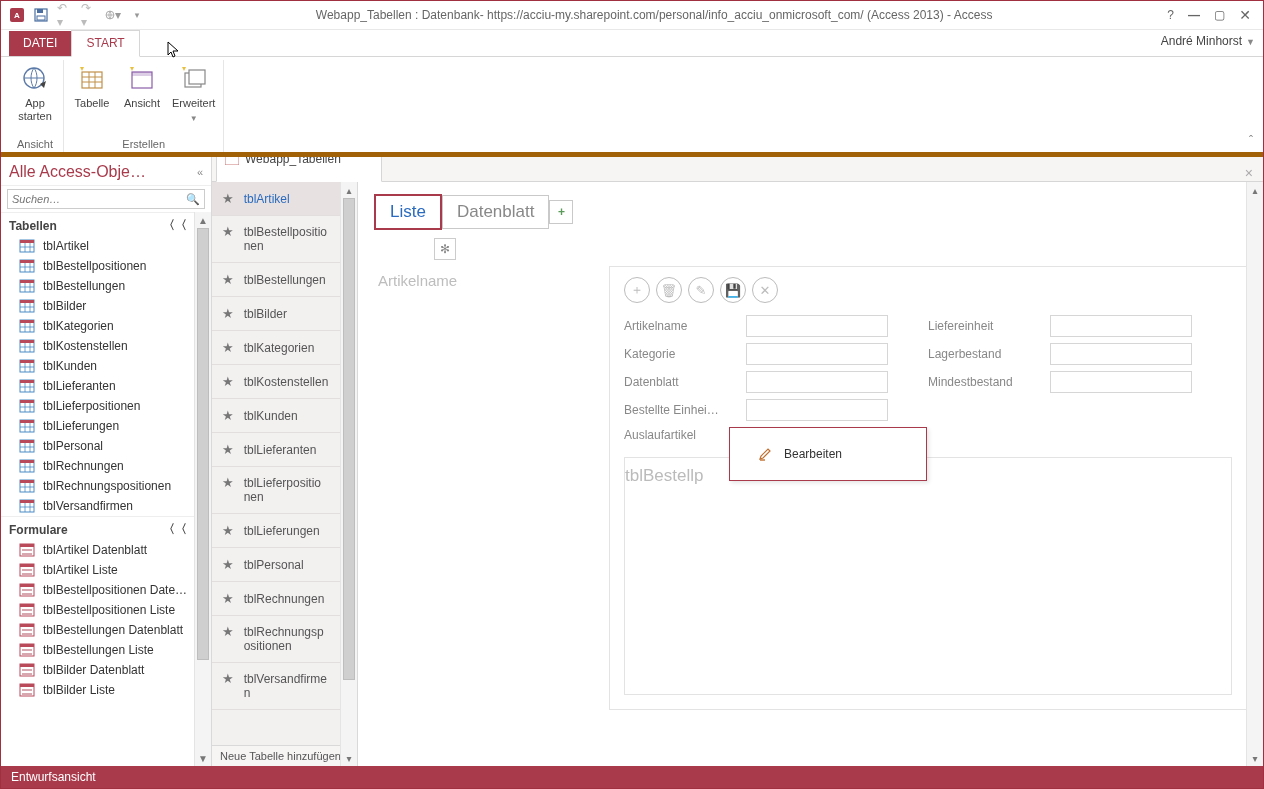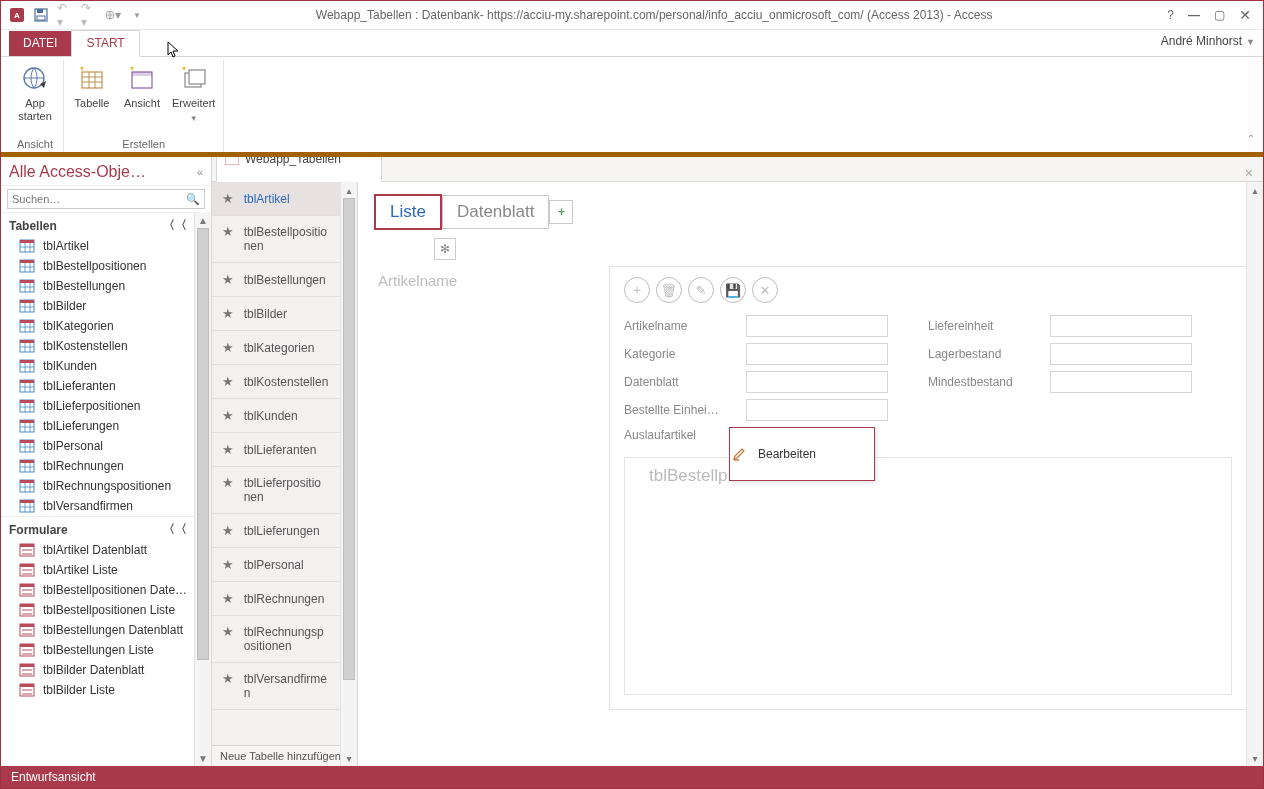--- a/index.html
+++ b/index.html
@@ -23,21 +23,21 @@
 .rgrp .lbl{font-size:11px;color:#666;padding:2px 0}
 .rbtn{display:flex;flex-direction:column;align-items:center;justify-content:flex-start;padding:3px 4px 0;min-width:40px;text-align:center;font-size:11px;line-height:13px;color:#444}
 .rbtn .ic{width:32px;height:32px;display:flex;align-items:center;justify-content:center;margin-bottom:2px}
 .rbtn.highlight{background:#f6c9c9}
 .collapse-caret{position:absolute;right:10px;bottom:4px;color:#888;font-size:12px}
 .body{flex:1;display:flex;min-height:0}
 .navpane{width:210px;border-right:1px solid #d9d9d9;display:flex;flex-direction:column;background:#fff;position:relative}
 .nav-title{background:#fff;padding:6px 8px 4px;font-size:16px;color:#a93a4b;white-space:nowrap;overflow:hidden;border-bottom:1px solid #eee;display:flex;align-items:center}
 .nav-title .coll{margin-left:auto;font-size:11px;color:#888}
 .searchbox{margin:3px 6px;border:1px solid #ccc;display:flex;align-items:center;height:18px}
-.searchbox input{border:none;flex:1;font-size:11px;padding:0 4px;outline:none;color:#888;background:transparent}
+.searchbox input{border:none;flex:1;font-size:11px;font-style:italic;padding:0 4px;outline:none;color:#888;background:transparent}
 .searchbox .mag{color:#6aa0d8;font-size:11px;padding:0 4px}
 .nav-body{flex:1;overflow:hidden;position:relative}
 .nav-scroll{position:absolute;inset:0;overflow:hidden}
 .nav-group-h{font-weight:bold;padding:4px 8px 2px;display:flex;align-items:center;border-top:1px solid #eee}
 .nav-group-h .guill{margin-left:auto;font-size:12px}
 .nav-item{display:flex;align-items:center;gap:8px;padding:3px 8px 3px 18px;font-size:12px;color:#333;white-space:nowrap;overflow:hidden}
 .nav-item .tico{width:16px;height:14px}
 .scrollbar-v{position:absolute;right:0;top:0;bottom:0;width:16px;background:#f4f4f4;border-left:1px solid #e4e4e4}
 .scrollbar-v .thumb{position:absolute;left:2px;right:2px;background:#cfcfcf;border:1px solid #bdbdbd}
 .scrollbar-v .arr{position:absolute;left:0;right:0;height:16px;display:flex;align-items:center;justify-content:center;color:#777;font-size:10px}
@@ -67,22 +67,22 @@
 .list-ph{color:#bdbdbd;font-size:15px;padding:6px 4px;font-style:normal}
 .main-form{border:1px solid #e3e3e3;flex:1;padding:10px 14px 14px;display:flex;flex-direction:column;gap:8px;min-width:0}
 .rec-toolbar{display:flex;gap:6px;margin-bottom:4px}
 .circ{width:24px;height:24px;border:1.5px solid #bcbcbc;border-radius:50%;display:flex;align-items:center;justify-content:center;color:#bcbcbc;font-size:13px}
 .grid2{display:flex;gap:40px}
 .col{display:flex;flex-direction:column;gap:6px}
 .frow{display:flex;align-items:center;gap:12px}
 .flabel{width:110px;color:#888;font-size:12px;white-space:nowrap;overflow:hidden;text-overflow:ellipsis}
 .finput{width:140px;height:20px;border:1px solid #d6d6d6;background:#fff}
 .chk{width:14px;height:14px;border:1.5px solid #bbb;margin-left:0}
-.sub-placeholder{border:1px solid #e3e3e3;height:220px;margin-top:6px;padding:8px 24px;color:#bbb;font-size:17px}
-.context-menu{position:absolute;top:426px;left:728px;width:140px;background:#fff;border:1px solid #a93a4b;box-shadow:2px 2px 4px rgba(0,0,0,0.1);padding:18px 2px}
+.sub-placeholder{border:1px solid #e3e3e3;height:220px;margin-top:6px;padding:8px 0;color:#bbb;font-size:17px}
+.context-menu{position:absolute;top:426px;left:728px;width:140px;background:#fff;border:1px solid #a93a4b;box-shadow:2px 2px 4px rgba(0,0,0,0.1);padding:18px 28px}
 .context-menu .mi{display:flex;align-items:center;gap:10px;font-size:12px;color:#333}
 .context-menu .mico{width:16px;height:16px}
 .statusbar{height:22px;background:#a93a4b;color:#fff;display:flex;align-items:center;padding:0 10px;font-size:12px}
 svg{display:block}
 .cursor{position:absolute;top:40px;left:166px;pointer-events:none}
 </style>
 </head>
 <body>
 
 <div class="window">

